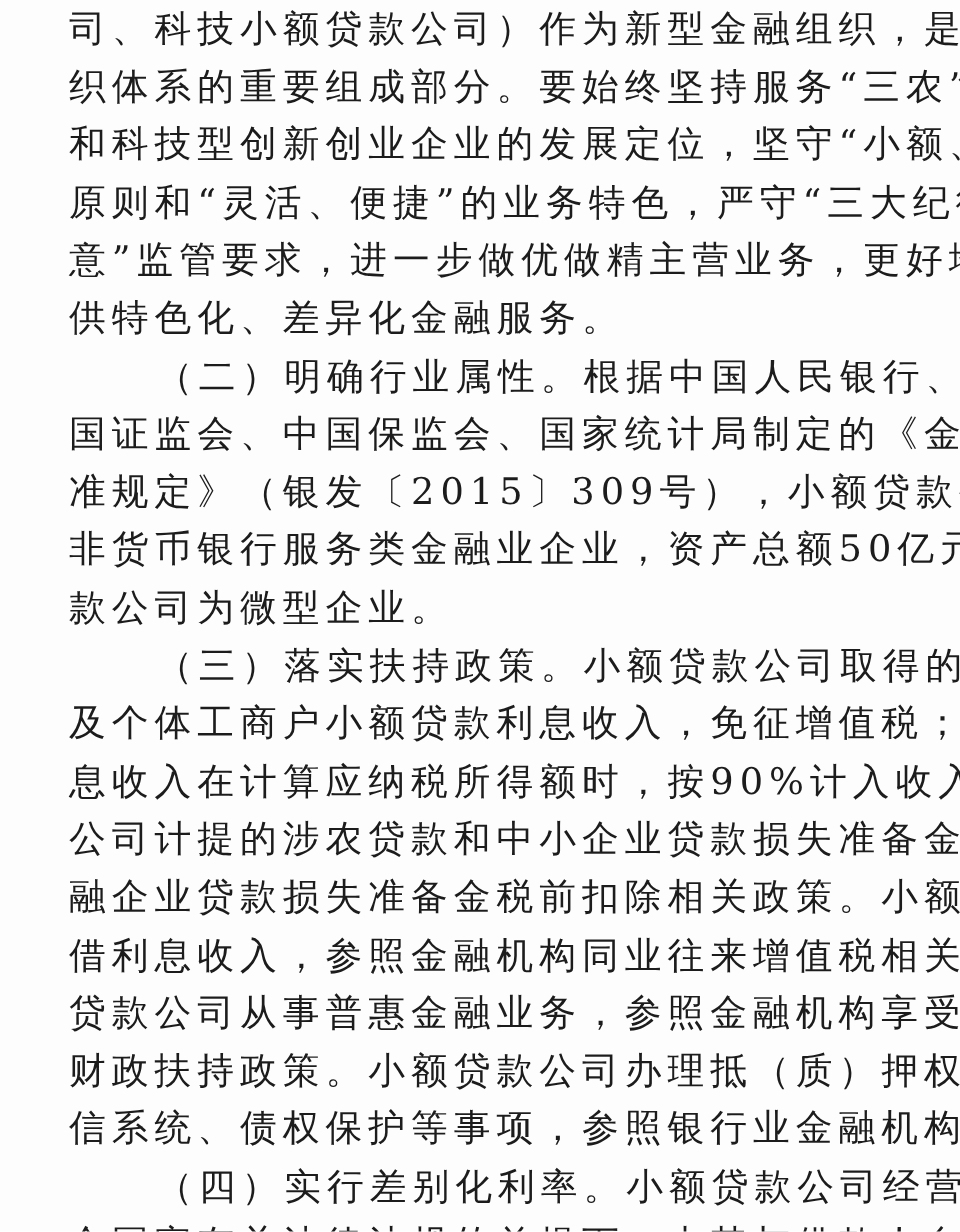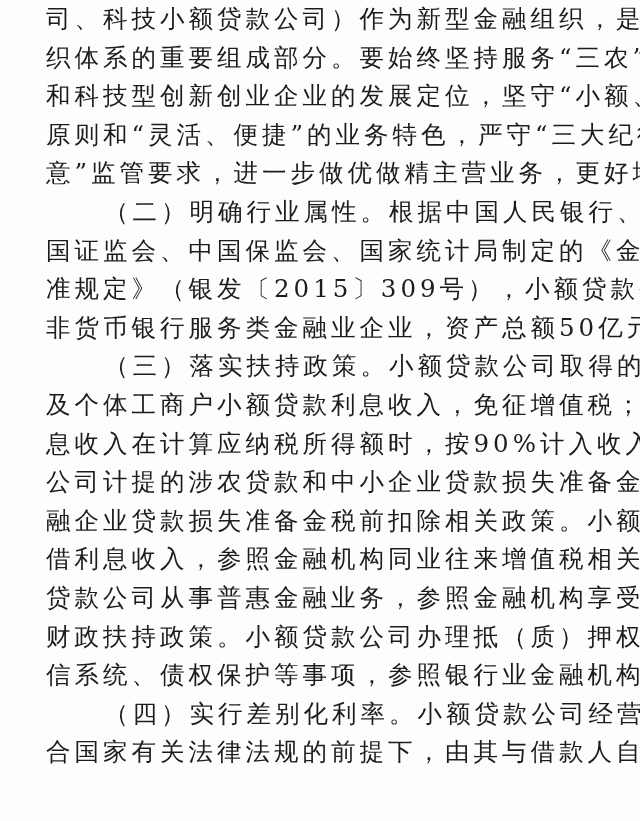--- a/index.html
+++ b/index.html
@@ -41,27 +41,29 @@
 </head>
 <body>
 
 <div class="page">
   <div class="para">
     <span class="line">司、科技小额贷款公司）作为新型金融组织，是我省地方金融组</span>
     <span class="line">织体系的重要组成部分。要始终坚持服务“三农”、中小微企业</span>
     <span class="line">和科技型创新创业企业的发展定位，坚守“小额、分散”的经营</span>
     <span class="line">原则和“灵活、便捷”的业务特色，严守“三大纪律”“八项注</span>
     <span class="line">意”监管要求，进一步做优做精主营业务，更好地为实体经济提</span>
+    <span class="line">供特色化、差异化金融服务。</span>
   </div>
 
   <div class="para">
     <span class="line indent">（二）明确行业属性。根据中国人民银行、中国银监会、中</span>
     <span class="line">国证监会、中国保监会、国家统计局制定的《金融业企业划型标</span>
     <span class="line">准规定》（银发〔2015〕309号），小额贷款公司的行业分类属</span>
     <span class="line">非货币银行服务类金融业企业，资产总额50亿元以下的小额贷</span>
+    <span class="line">款公司为微型企业。</span>
   </div>
 
   <div class="para">
     <span class="line indent">（三）落实扶持政策。小额贷款公司取得的农户、小微企业</span>
     <span class="line">及个体工商户小额贷款利息收入，免征增值税；农户小额贷款利</span>
     <span class="line">息收入在计算应纳税所得额时，按90%计入收入总额；小额贷款</span>
     <span class="line">公司计提的涉农贷款和中小企业贷款损失准备金，按规定执行金</span>
     <span class="line">融企业贷款损失准备金税前扣除相关政策。小额贷款公司同业拆</span>
     <span class="line">借利息收入，参照金融机构同业往来增值税相关政策执行。小额</span>
     <span class="line">贷款公司从事普惠金融业务，参照金融机构享受相关税收优惠和</span>

